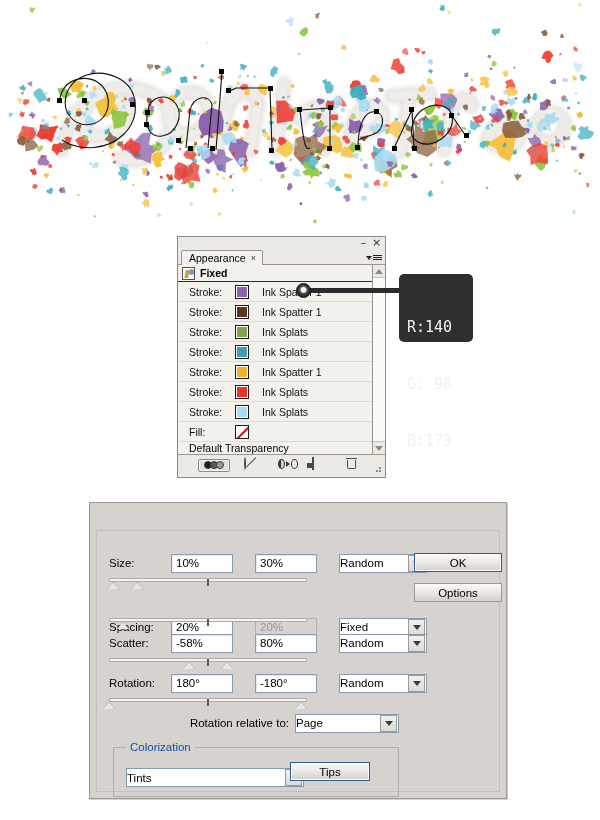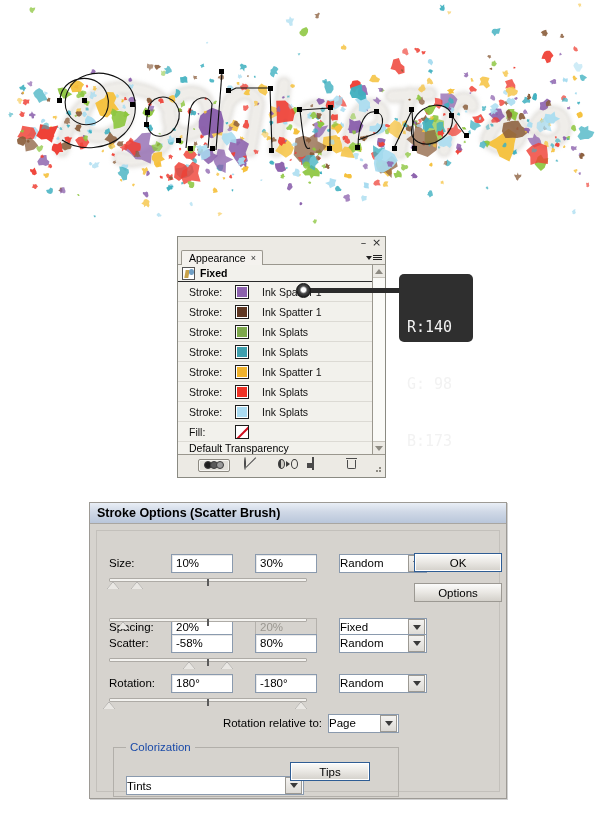--- a/index.html
+++ b/index.html
@@ -1046,23 +1046,20 @@
 
   <div id="callout-line"></div>
   <div id="callout-dot"></div>
   <div id="rgb-callout">
     <div>R:140</div>
     <div>G: 98</div>
     <div>B:173</div>
   </div>
 
   <div id="dialog">
-    <div id="dialog-titlebar">
-      <span>Stroke Options (Scatter Brush)</span>
-    </div>
 
     <div id="dialog-inner">
 
       <div class="fld-row" style="top:22px; left:12px;">
         <span class="fld-label" style="width:62px;">Size:</span>
         <span class="txtinput" style="width:62px;">10%</span>
         <span class="txtinput" style="width:62px; margin-left:22px;">30%</span>
         <span class="selectbox" style="width:88px; margin-left:22px;">
           <span class="sv">Random</span>
           <span class="arrowbtn">
@@ -1125,31 +1122,31 @@
       </div>
       <div class="slider" style="top:166px; left:12px; width:198px;">
         <span class="track"></span>
         <span class="centertick" style="left:98px;"></span>
         <span class="handle" style="left:-6px;"></span>
         <span class="handle" style="left:186px;"></span>
       </div>
 
       <div class="fld-row" style="top:182px; left:12px; width:290px; justify-content:flex-end;">
         <span class="fld-label" style="margin-right:6px;">Rotation relative to:</span>
-        <span class="selectbox" style="width:71px;">
+        <span class="selectbox" style="width:104px;">
           <span class="sv">Page</span>
           <span class="arrowbtn">
               <span class="cv"></span>
             </span>
         </span>
       </div>
 
       <div class="groupbox" style="left:16px; top:216px; width:286px; height:50px;">
         <span class="group-title">Colorization</span>
-        <span class="selectbox" style="position:absolute; left:12px; top:28px; width:178px;">
+        <span class="selectbox" style="position:absolute; left:12px; top:20px; width:178px;">
           <span class="sv">Tints</span>
           <span class="arrowbtn">
               <span class="cv"></span>
             </span>
         </span>
         <span class="btn default-btn" style="position:absolute; left:176px; top:14px; width:80px; height:19px;">Tips</span>
       </div>
 
       <div class="btn default-btn" style="position:absolute; left:317px; top:22px; width:88px; height:19px;">OK</div>
       <div class="btn" style="position:absolute; left:317px; top:52px; width:88px; height:19px;">Options</div>

